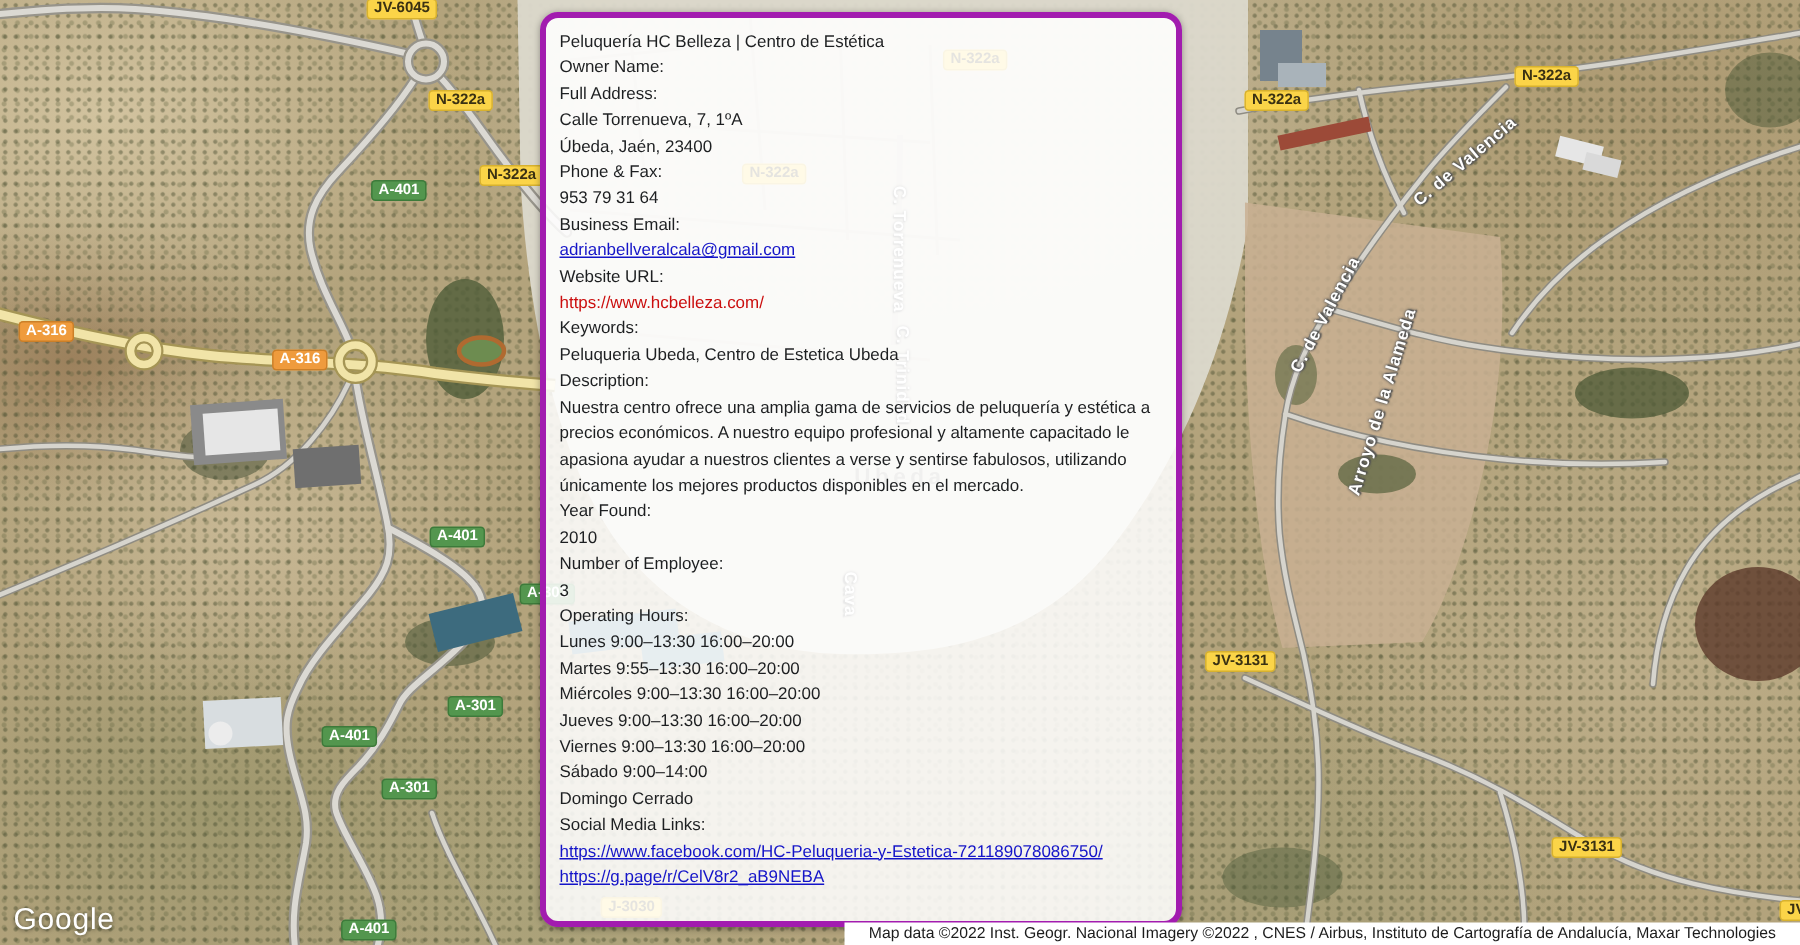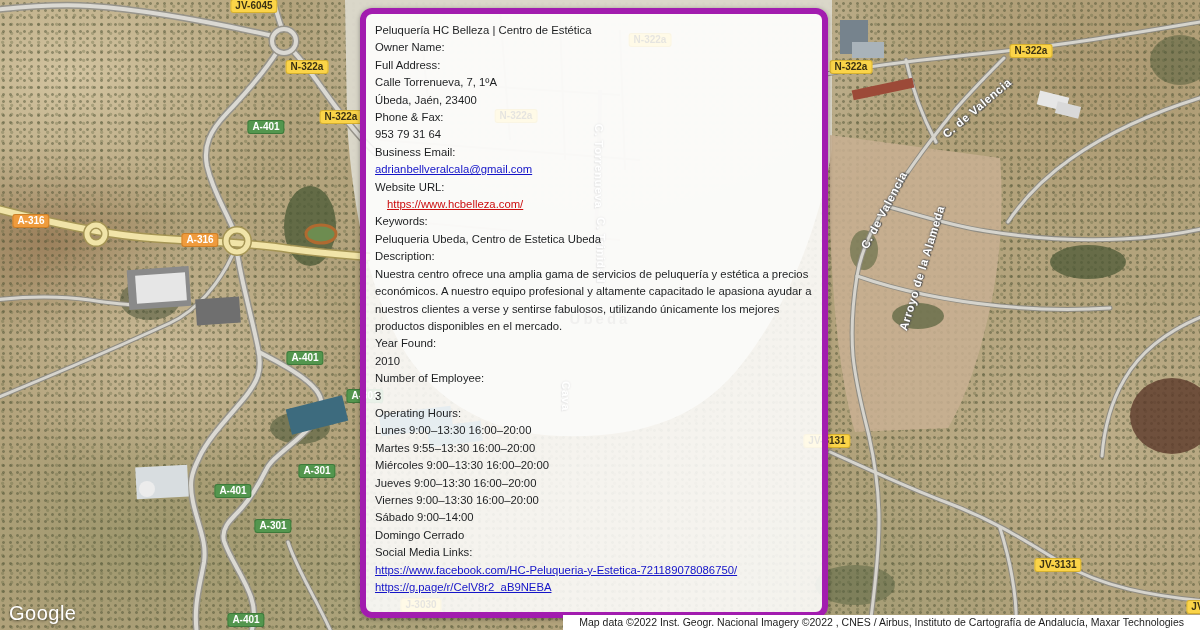--- a/index.html
+++ b/index.html
@@ -28,27 +28,27 @@
     padding:2px 5px;border-radius:3px;white-space:nowrap;line-height:1;}
   .badge.yellow{background:#fbd448;color:#3a3113;box-shadow:inset 0 0 0 1px rgba(150,112,0,.35);}
   .badge.green{background:#53964e;color:#fff;box-shadow:inset 0 0 0 1px rgba(30,80,30,.4);margin-left:48px;}
   .badge.orange{background:#ef9b3d;color:#fff;box-shadow:inset 0 0 0 1px rgba(150,85,10,.4);}
   .street{position:absolute;transform-origin:center;color:#fff;font-size:11.5px;font-weight:700;
     letter-spacing:.6px;white-space:nowrap;
     text-shadow:0 0 2px #5c5c5c,0 0 2px #5c5c5c,1px 1px 1px #4c4c4c;}
   #city-label{position:absolute;left:600px;top:318px;transform:translate(-50%,-50%);
     color:#8e8a80;font-size:15px;letter-spacing:3px;font-weight:700;}
   
-  #card{position:absolute;left:360px;top:8px;width:468px;height:610px;z-index:10;
-    background:rgba(255,255,255,.87);border:6px solid #a21caf;border-radius:12px;
+  #card{position:absolute;left:360px;top:8px;width:428px;height:610px;z-index:10;
+    background:rgba(255,255,255,.87);border:4px solid #a21caf;border-radius:12px;
     box-shadow:0 1px 5px rgba(0,0,0,.35);box-sizing:border-box;padding:8px 9px 6px 9px;
     overflow:hidden;}
   .cline{font-size:11.3px;line-height:17.4px;color:#1d1f21;}
   .cline.link_blue{color:#1414c8;text-decoration:underline;}
-  .cline.link_red{color:#cb0e0e;text-decoration:underline;margin-left:12px;}
+  .cline.link_red{color:#cb0e0e;}
   
   #google-logo{position:absolute;left:9px;bottom:5px;z-index:20;color:#fff;font-size:20px;
     font-weight:500;letter-spacing:.5px;text-shadow:0 1px 3px rgba(0,0,0,.5);}
   #attribution{position:absolute;right:0;bottom:0;z-index:20;background:#fff;color:#1c1c1c;
     font-size:10.5px;line-height:15px;padding:0 16px;white-space:nowrap;text-align:right;}
 </style>
 </head>
 <body>
 
 <div id="stage">
@@ -159,21 +159,21 @@
     <div id="labels">
       <div id="city-label">Úbeda</div>
     <div class="street" style="left: 977px; top: 108px; transform: translate(-50%, -50%) rotate(-40deg);">C. de Valencia</div>
         <div class="street" style="left: 884px; top: 210px; transform: translate(-50%, -50%) rotate(-62deg);">C. de Valencia</div>
         <div class="street" style="left: 922px; top: 268px; transform: translate(-50%, -50%) rotate(-73deg);">Arroyo de la Alameda</div>
         <div class="street" style="left: 599px; top: 166px; transform: translate(-50%, -50%) rotate(90deg);">C. Torrenueva</div>
         <div class="street" style="left: 601px; top: 250px; transform: translate(-50%, -50%) rotate(90deg);">C. Trinidad</div>
         <div class="street" style="left: 566px; top: 396px; transform: translate(-50%, -50%) rotate(90deg);">Cava</div>
       </div>
     <div id="badges">
-        <div class="badge yellow" style="left: 254px; top: 6px; text-align: right;">JV-6045</div>
+        <div class="badge yellow" style="left: 268px; top: 6px; text-align: right;">JV-6045</div>
         <div class="badge yellow" style="left: 307px; top: 67px;">N-322a</div>
         <div class="badge yellow" style="left: 341px; top: 117px;">N-322a</div>
         <div class="badge green" style="left: 218px; top: 127px;">A-401</div>
         <div class="badge orange" style="left: 31px; top: 221px;">A-316</div>
         <div class="badge orange" style="left: 200px; top: 240px;">A-316</div>
         <div class="badge green" style="left: 257px; top: 358px;">A-401</div>
         <div class="badge green" style="left: 317px; top: 396px;">A-301</div>
         <div class="badge green" style="left: 269px; top: 471px;">A-301</div>
         <div class="badge green" style="left: 185px; top: 491px;">A-401</div>
         <div class="badge green" style="left: 225px; top: 526px;">A-301</div>

